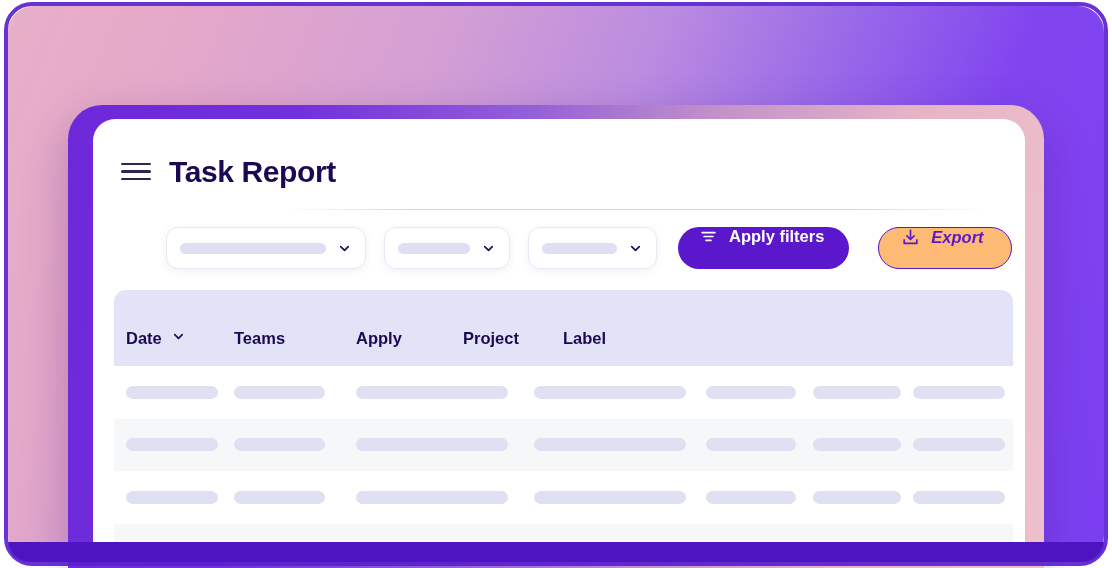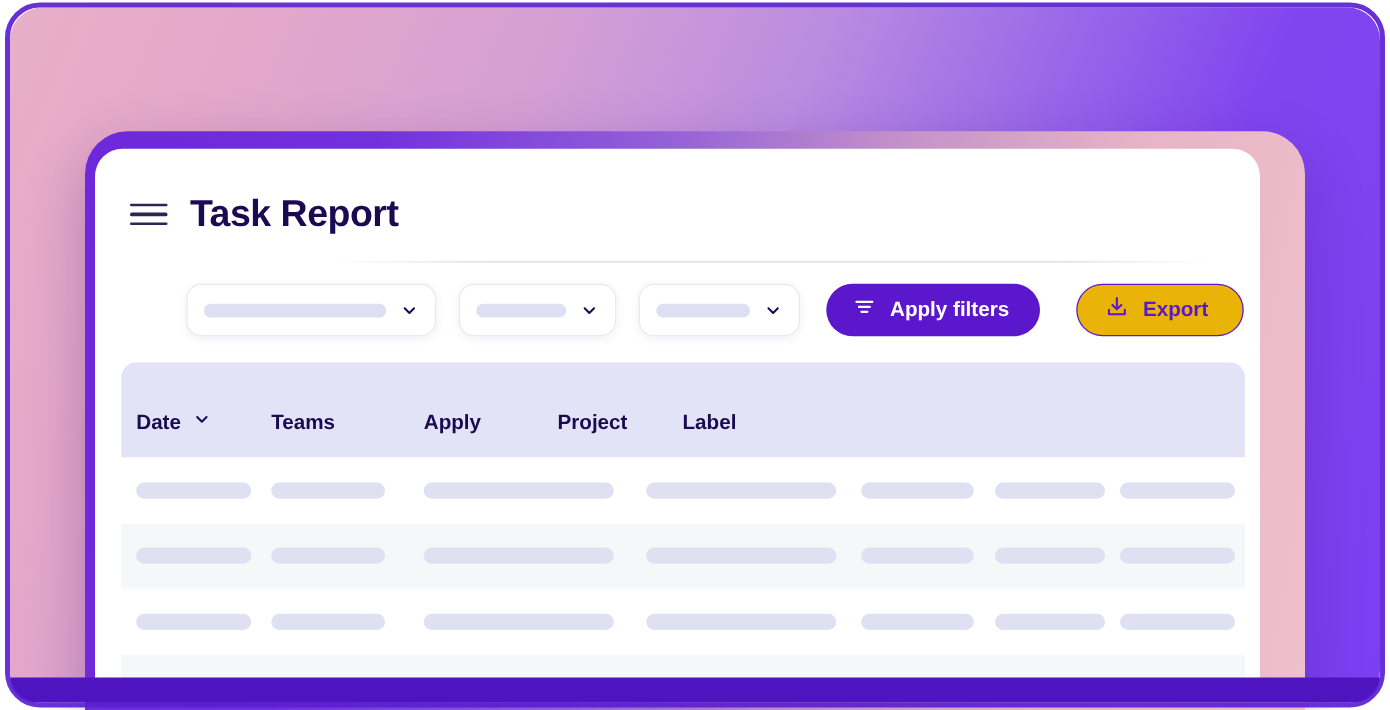--- a/index.html
+++ b/index.html
@@ -68,21 +68,21 @@
         #9460d8 44%,
         #c492c9 62%,
         #e6b4c6 80%,
         #eec0cb 100%);
     box-shadow: 0 18px 46px rgba(60, 10, 120, .28);
   }
 
   
   #app-card {
     position: absolute;
-    left: 76px;
+    left: 93px;
     top: 119px;
     width: 932px;
     height: 431px;
     background: #ffffff;
     border-radius: 22px 22px 0 0;
     overflow: hidden;
   }
 
   
   .titlebar {
@@ -169,43 +169,44 @@
   .sel-2 .ph-bar { width: 78px; }
   .sel-3 { width: 129px; }
   .sel-3 .ph-bar { width: 80px; }
 
   .chev svg { display: block; }
 
   .btn {
     height: 42px;
     border-radius: 21px;
     display: inline-flex;
-    align-items: center;
+    align-items: flex-start;
     gap: 11px;
     font-size: 16.5px;
     font-weight: 700;
     cursor: pointer;
     border: none;
     font-family: inherit;
     white-space: nowrap;
   }
 
   .btn-apply {
     background: #5b17cc;
     color: #ffffff;
     padding: 0 25px 0 21px;
     margin-left: 3px;
   }
 
   .btn-export {
-    background: #eab308;
+    background: #fdba74;
     color: #5b17cc;
     border: 1.6px solid #5b17cc;
     padding: 0 27px 0 22px;
     margin-left: 11px;
+    font-style: italic;
   }
 
   
   .table-wrap {
     margin: 21px 12px 0 21px;
   }
 
   .thead {
     background: #e3e3f8;
     border-radius: 12px 12px 0 0;

